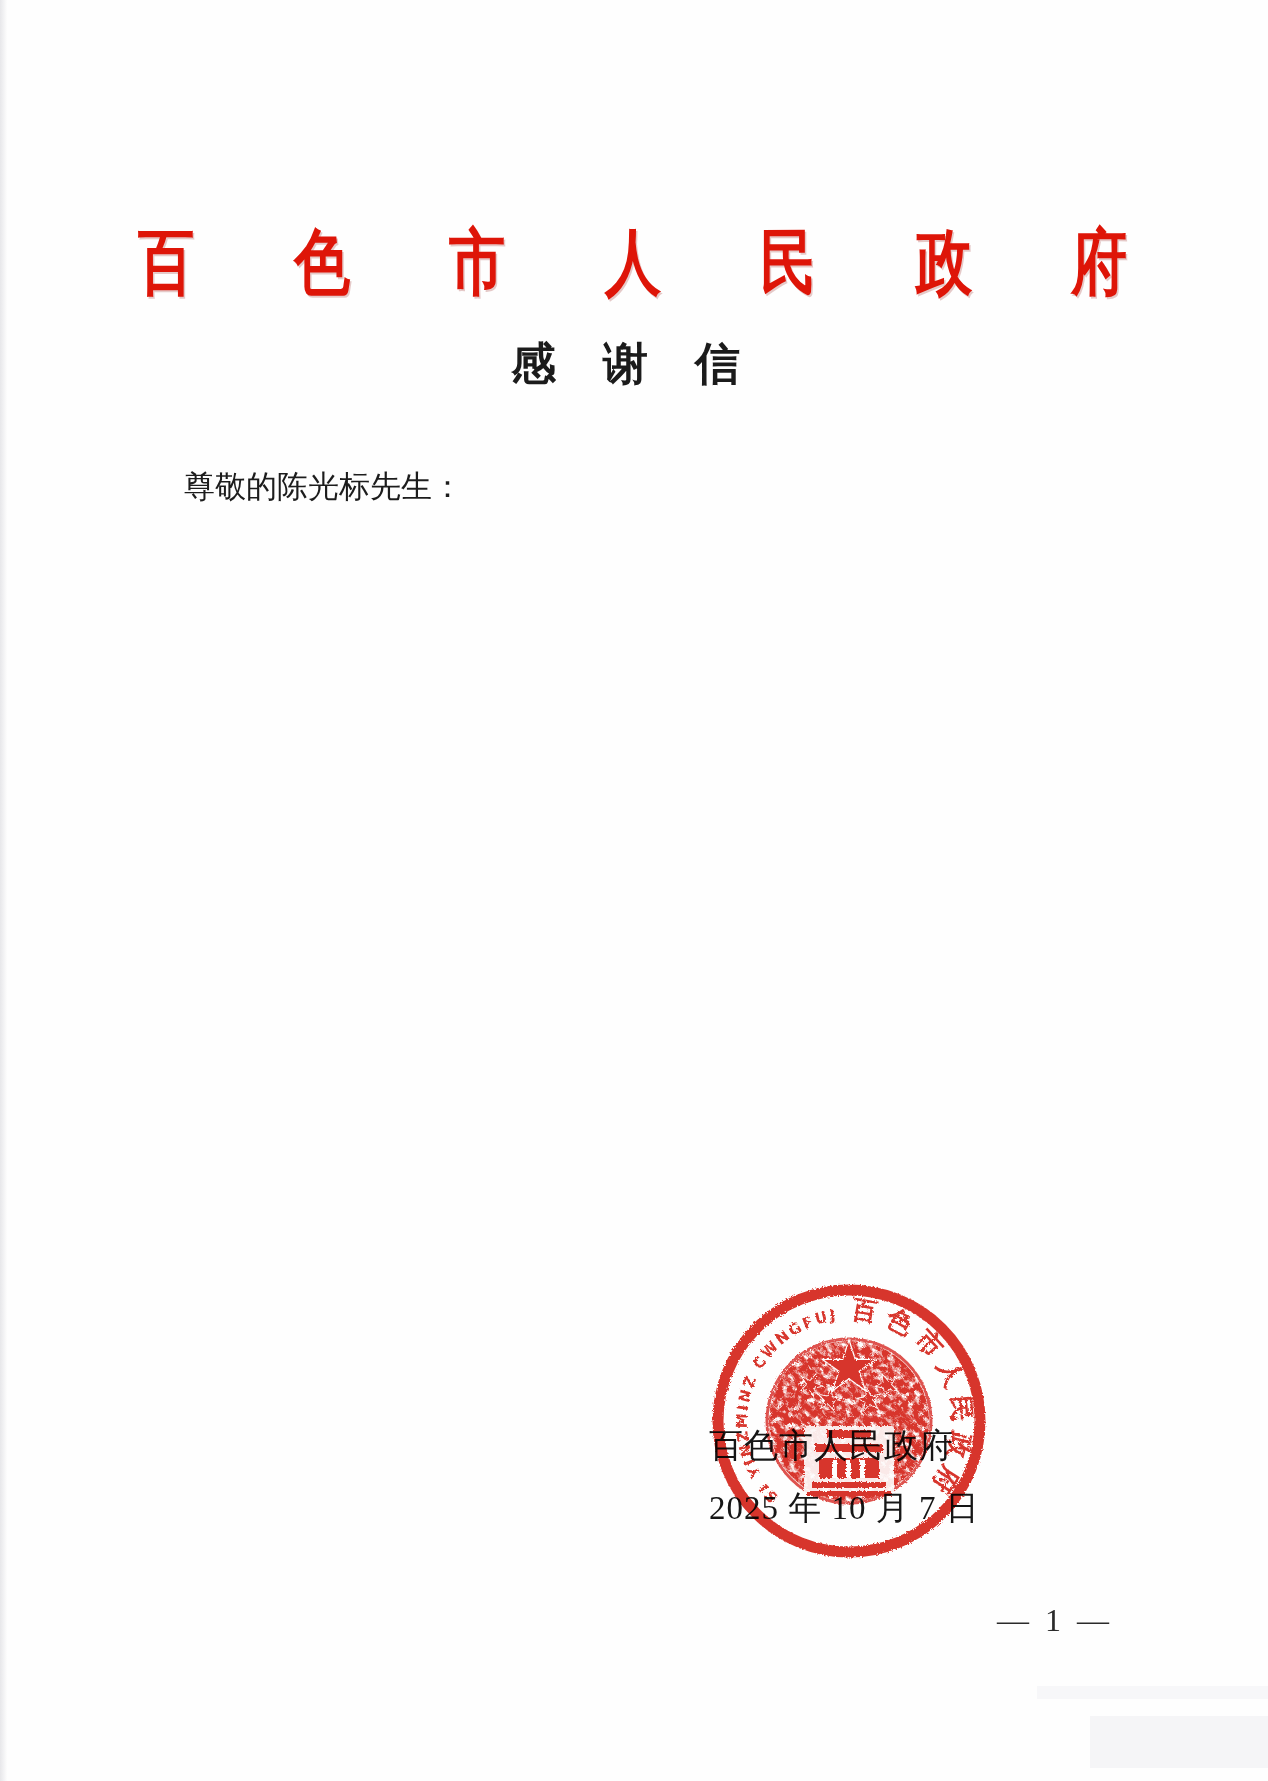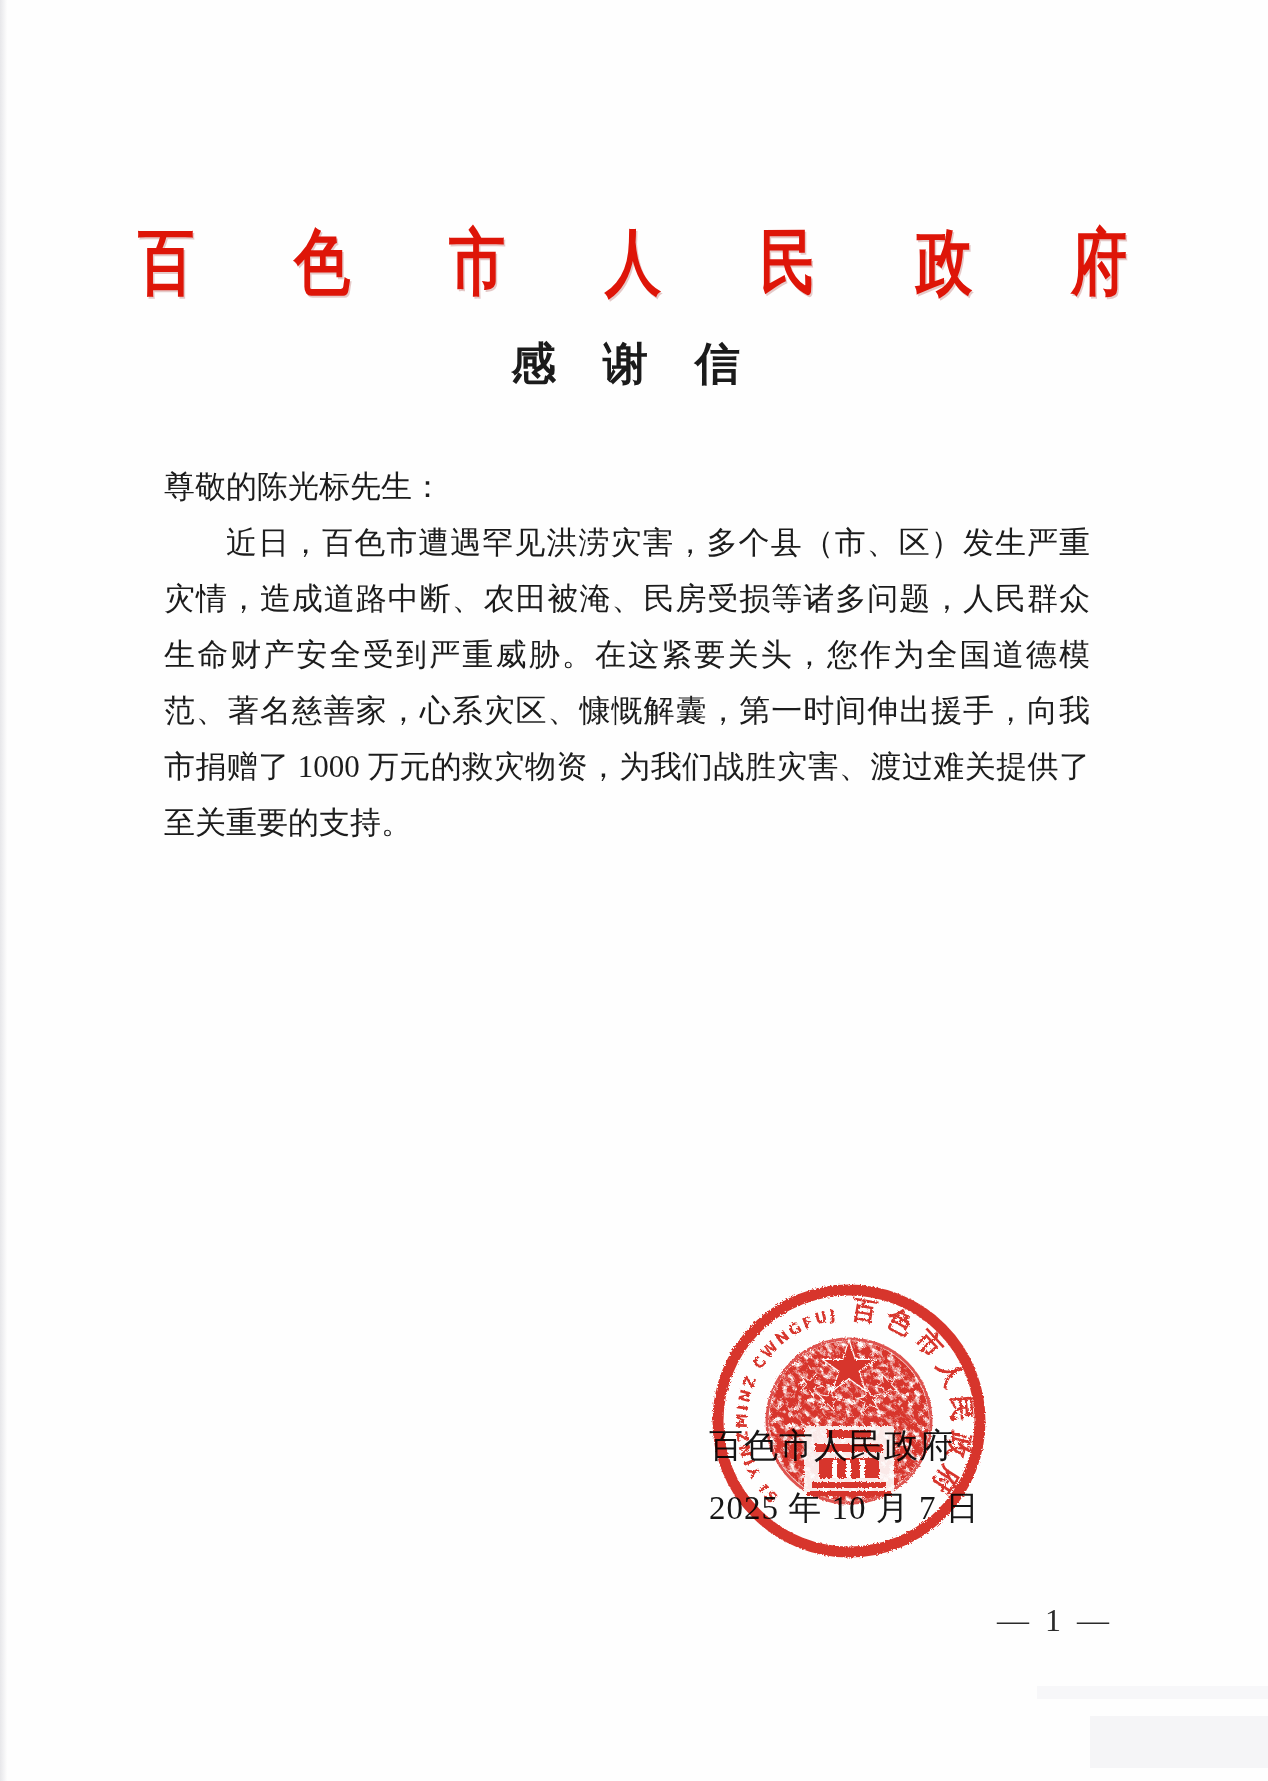--- a/index.html
+++ b/index.html
@@ -20,21 +20,21 @@
     font-size:72px;line-height:74px;font-weight:bold;color:#de1508;
     text-shadow:2px 2px 0 rgba(140,15,8,0.22);margin:0;
   }
   .org-title .ch{display:inline-block;transform:scaleX(0.78);}
   .doc-title{
     position:absolute;left:511px;top:340px;width:229px;height:50px;
     display:flex;justify-content:space-between;
     font-size:45px;line-height:48px;font-weight:600;color:#1b1b1b;margin:0;
   }
   .letter-body{
-    position:absolute;left:164px;top:459px;width:926px;
+    position:absolute;left:184px;top:459px;width:926px;
     font-size:31px;line-height:56px;color:#1c1c1c;
     text-align:justify;text-justify:inter-character;
   }
   .letter-body p{margin:0;}
   .letter-body p.para{text-indent:2em;}
 
   .signature{
     position:absolute;left:709px;top:1427px;width:300px;
     font-size:34px;line-height:38px;color:#161616;letter-spacing:1px;
   }
@@ -69,21 +69,20 @@
     </h1>
 
   <h2 class="doc-title">
       <span class="ch">感</span>
       <span class="ch">谢</span>
       <span class="ch">信</span>
     </h2>
 
   <div class="letter-body">
     <p class="salutation">尊敬的陈光标先生：</p>
-    <p class="para">近日，百色市遭遇罕见洪涝灾害，多个县（市、区）发生严重灾情，造成道路中断、农田被淹、民房受损等诸多问题，人民群众生命财产安全受到严重威胁。在这紧要关头，您作为全国道德模范、著名慈善家，心系灾区、慷慨解囊，第一时间伸出援手，向我市捐赠了 1000 万元的救灾物资，为我们战胜灾害、渡过难关提供了至关重要的支持。</p>
   </div>
 
   <div class="signature">百色市人民政府</div>
 
   <div class="date-line">2025 年 10 月 7 日</div>
 
   <div class="page-number">— 1 —</div>
 
   <svg class="seal" viewBox="0 0 282 282" width="282" height="282" xmlns="http://www.w3.org/2000/svg">
     <defs>

